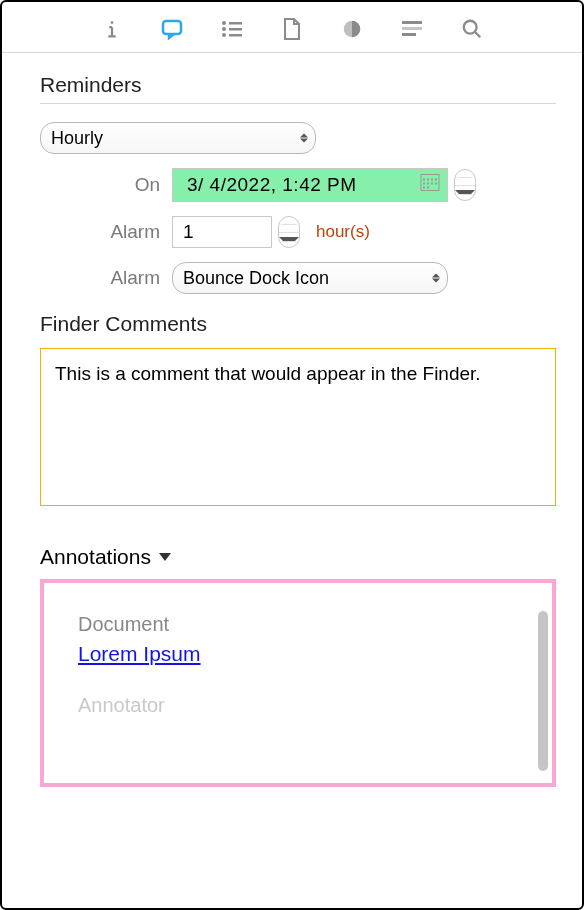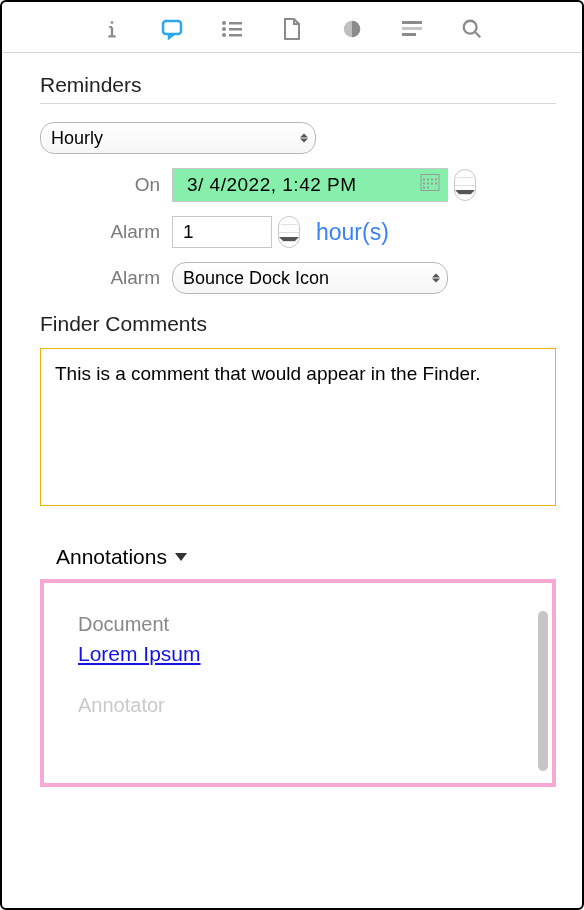--- a/index.html
+++ b/index.html
@@ -107,35 +107,35 @@
       display: flex; align-items: center; justify-content: center;
     }
     .stepper div:first-child { border-bottom: 1px solid #e0e0e0; }
     .num-input {
       width: 100px; height: 32px;
       border: 1px solid #c8c8c8;
       padding: 0 10px;
       font-size: 19px;
       line-height: 30px;
     }
-    .unit-label { font-size: 23px; color: #3b82f6; margin-left: 16px; }
+    .unit-label { font-size: 17px; color: #c2410c; margin-left: 16px; }
     .comments-box {
       width: 100%;
       height: 158px;
       border: 1px solid #eab308;
       padding: 12px 14px;
       font-size: 19px;
       line-height: 1.35;
       resize: none;
       font-family: inherit;
     }
     .annotations-title {
       display: flex; align-items: center; gap: 8px;
       font-size: 21px;
-      margin: 34px 0 10px 16px;
+      margin: 34px 0 10px 0;
     }
     .disc-caret {
       width: 0; height: 0;
       border-left: 6px solid transparent;
       border-right: 6px solid transparent;
       border-top: 8px solid #333;
     }
     .anno-panel {
       border: 4px solid #f9a8d4;
       height: 208px;

